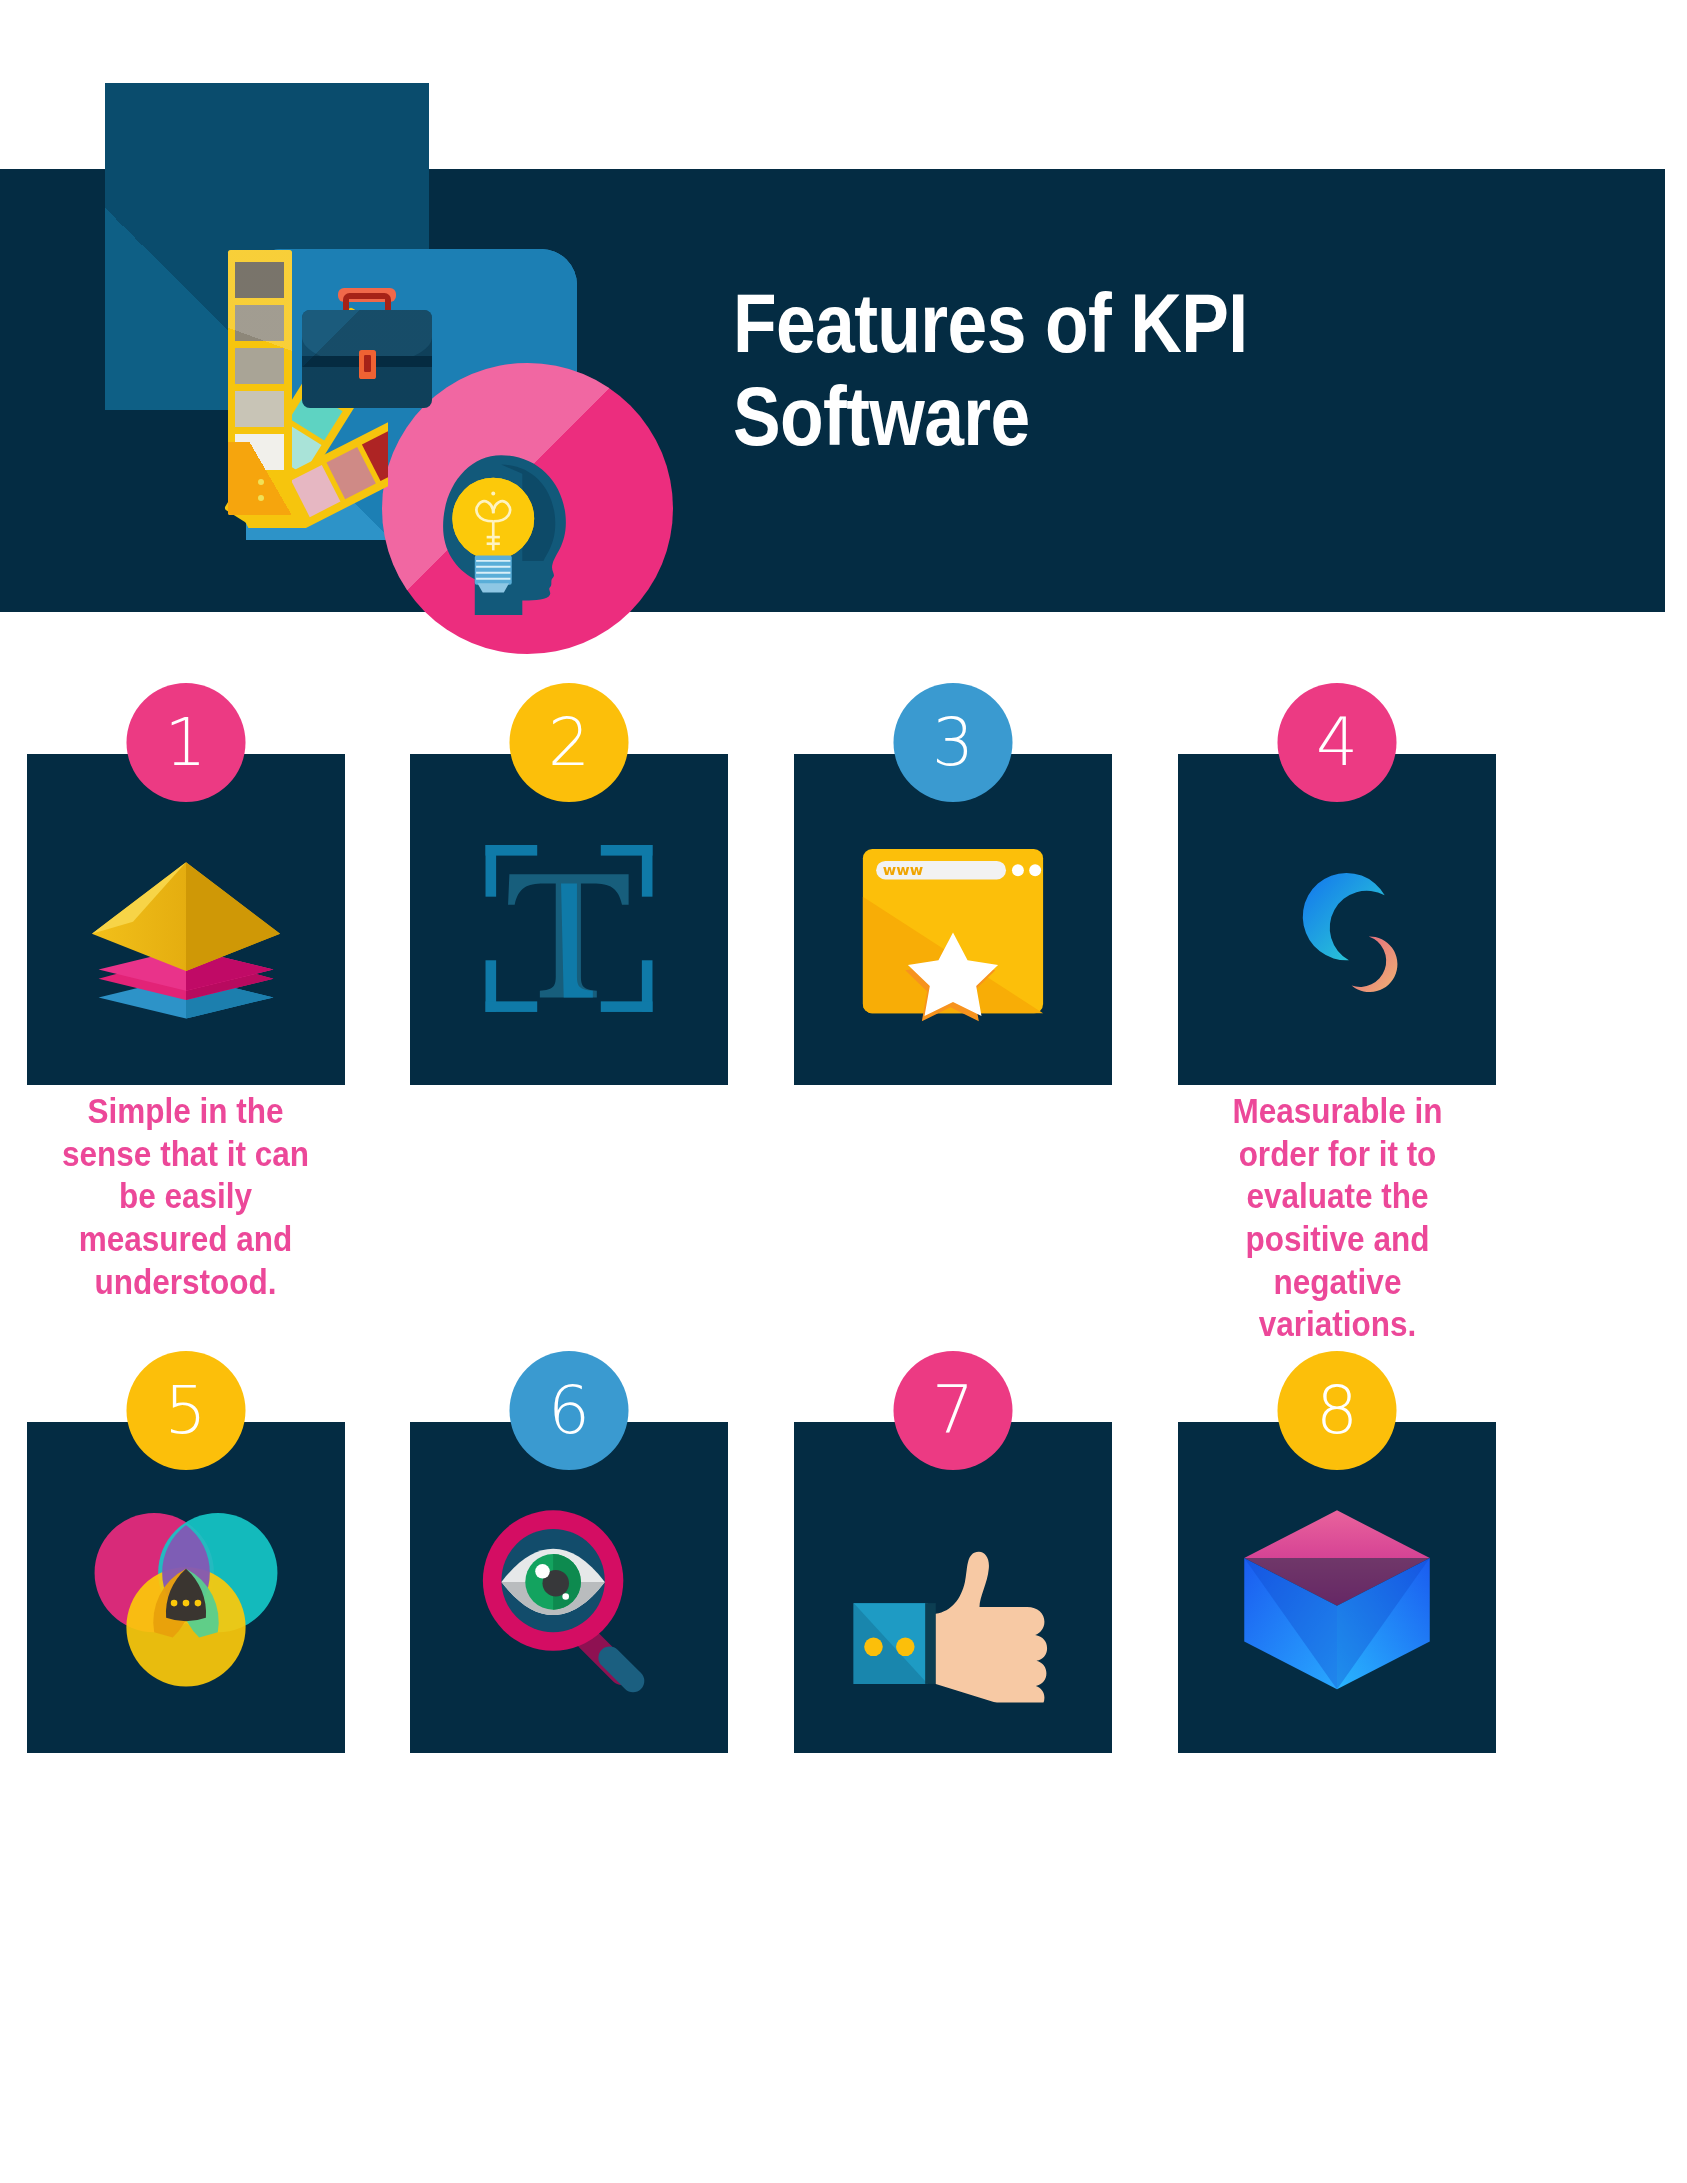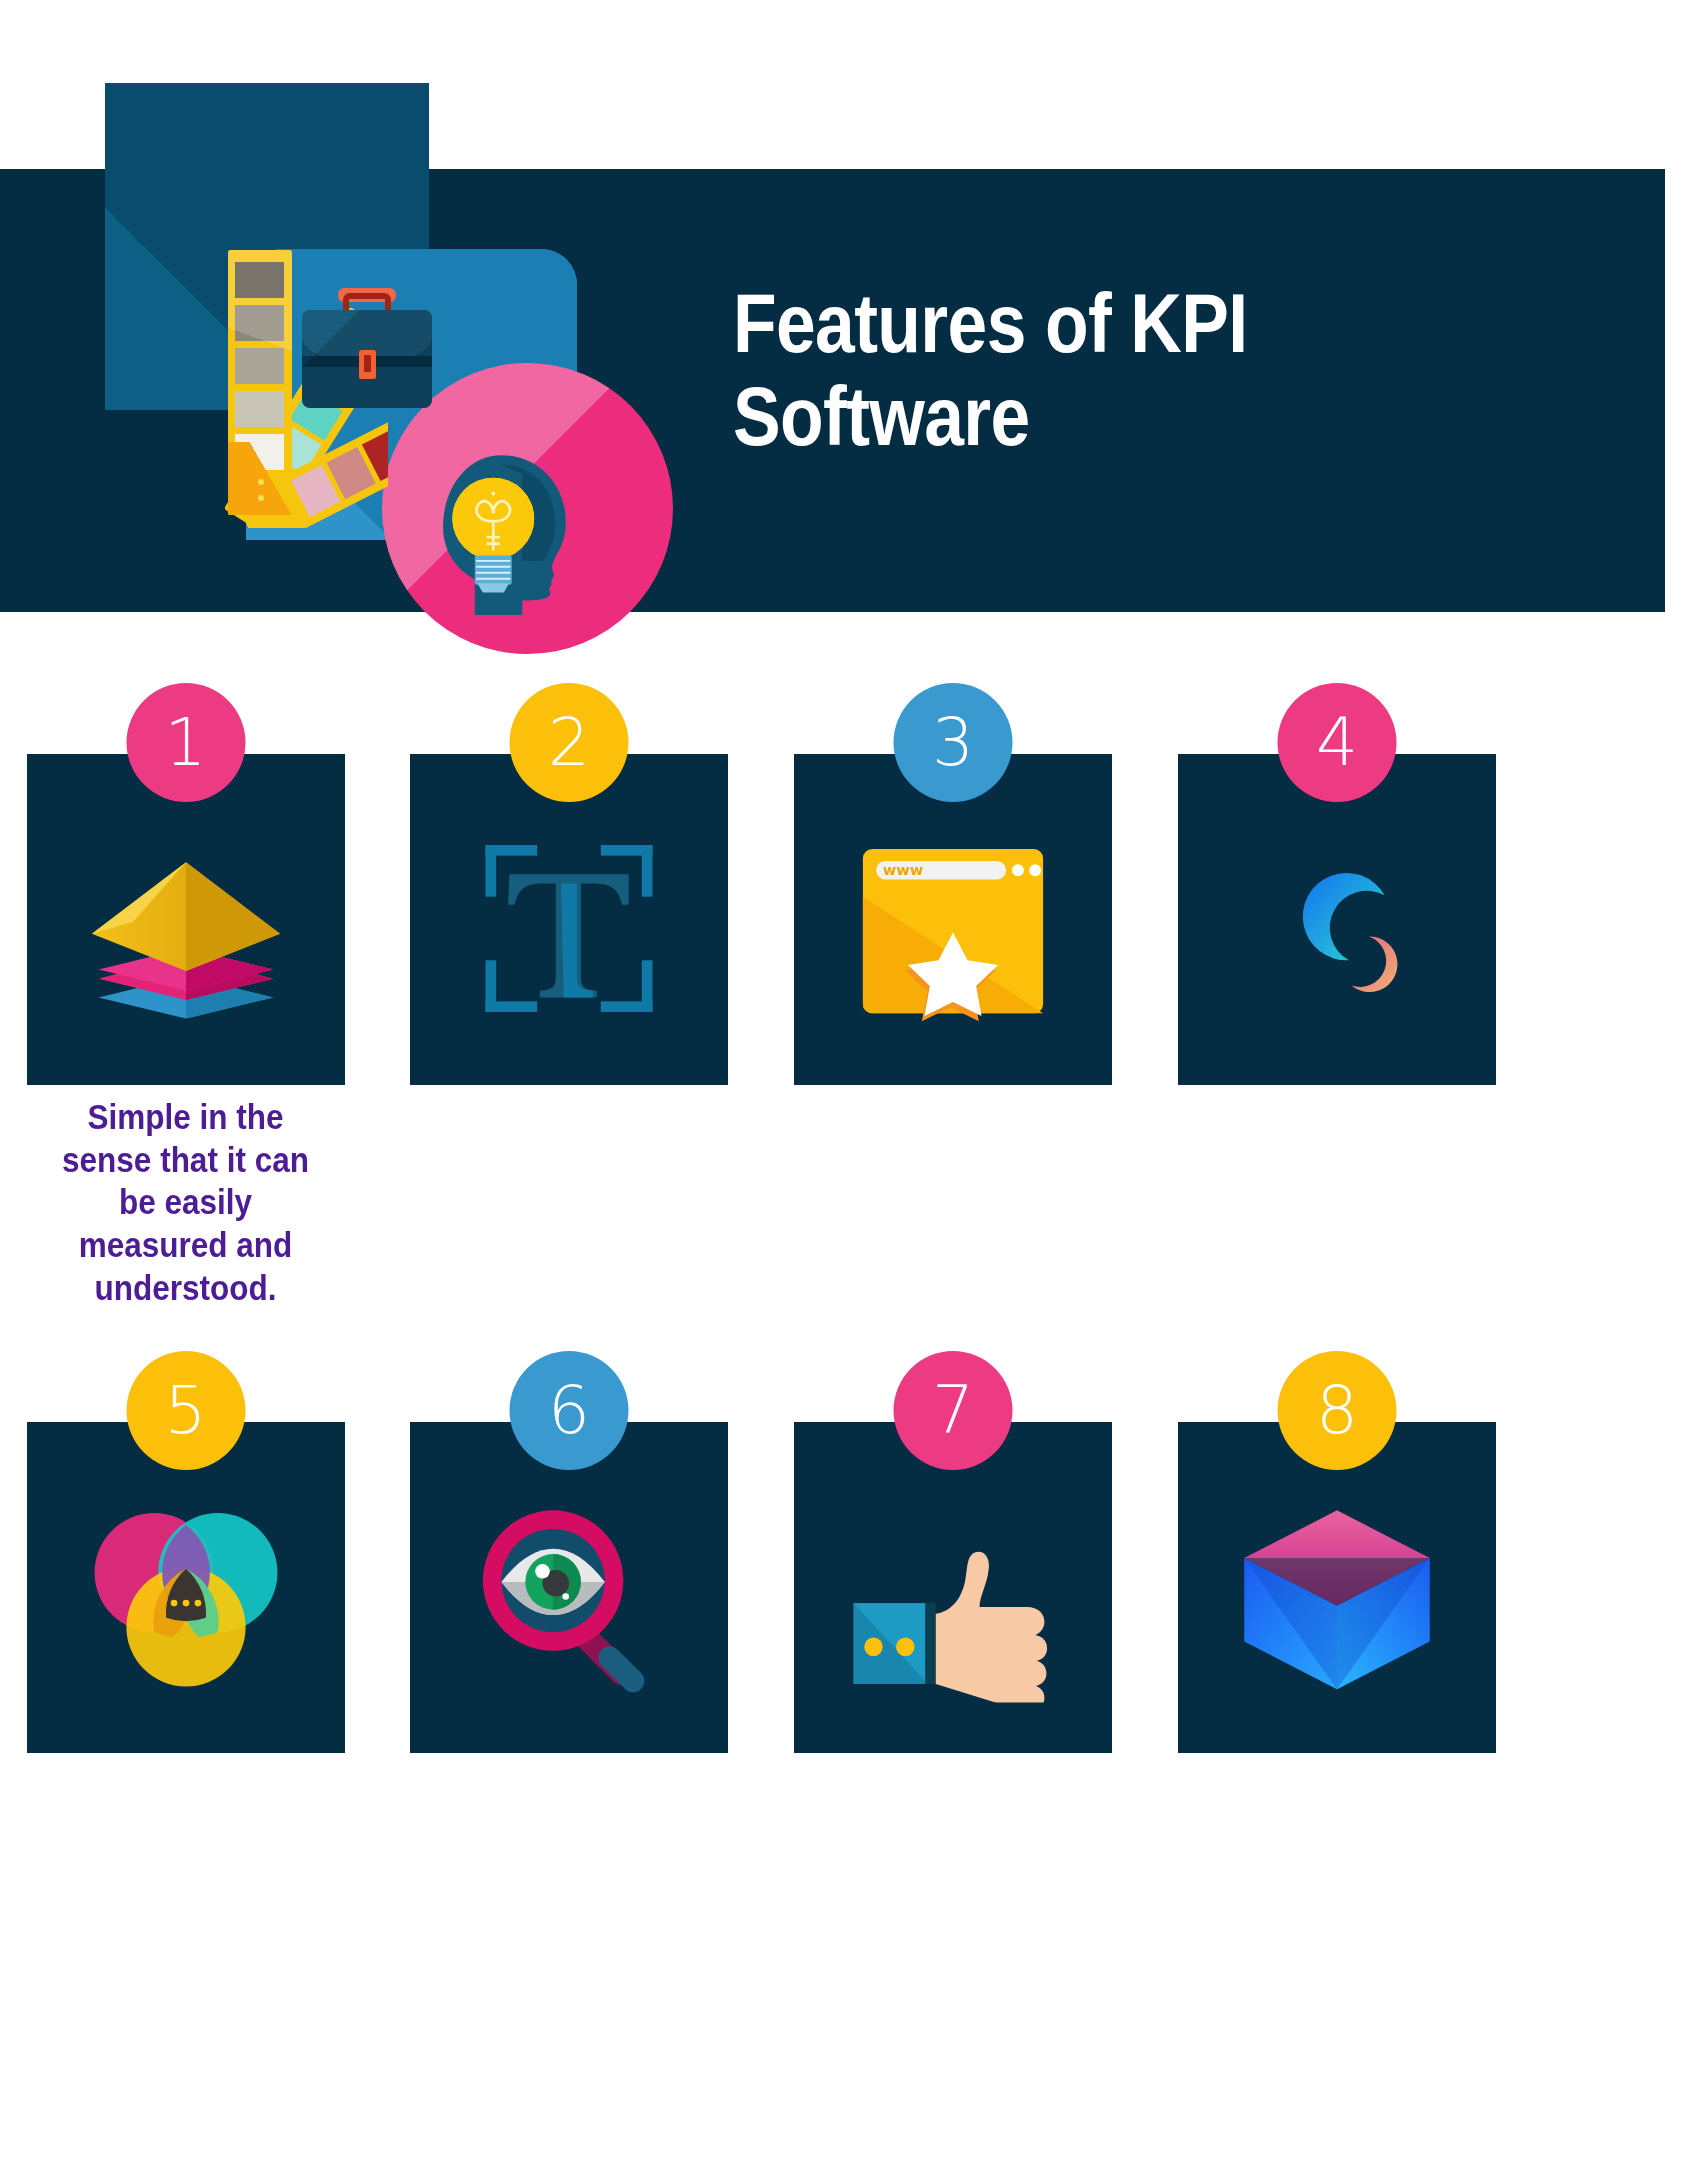--- a/index.html
+++ b/index.html
@@ -52,21 +52,21 @@
   .headidea .head{position:absolute;left:0;top:0;width:159px;height:165px;}
 
   
   #grid{position:absolute;left:0;top:754px;width:1687px;}
   .cell{position:absolute;width:318px;}
   .cardbox{position:relative;margin:0 auto;width:318px;height:331px;background:#042c43;}
   .badge{position:absolute;left:50%;top:-71px;transform:translateX(-50%);
       width:119px;height:119px;border-radius:50%;display:flex;align-items:center;justify-content:center;
       color:#fff;font-size:66px;font-weight:300;font-family:"DejaVu Sans",sans-serif;z-index:5;}
   .icon{position:absolute;left:50%;top:50%;transform:translate(-50%,-46%);width:212px;height:212px;}
-  .caption{margin:11px auto 0;width:311px;text-align:center;color:#4c1d95;
+  .caption{margin:5px auto 0;width:311px;text-align:center;color:#ec4899;
       font-size:35px;font-weight:bold;line-height:1.22;
       font-family:"Liberation Sans Narrow","Liberation Sans",sans-serif;}
   .caption span{display:inline-block;transform:scaleX(.9);}
 </style>
 </head>
 <body>
 
 <div id="header">
 
   <div class="hdr-band"></div>
@@ -241,20 +241,21 @@
         <linearGradient id="gO" x1="0" y1="0" x2="1" y2="1">
                 <stop offset="0" stop-color="#e0607f"></stop>
                 <stop offset="1" stop-color="#f0b474"></stop>
               </linearGradient>
       </defs>
       <path d="M196 34 A120 120 0 1 0 196 286 A100 100 0 1 1 196 34 Z" fill="url(#gP)"></path>
       <path d="M232 110 A66 66 0 1 0 178 208 A54 54 0 1 1 232 110 Z" fill="url(#gB)"></path>
       <path d="M208 172 A42 42 0 1 1 182 246 A34 34 0 1 0 208 172 Z" fill="url(#gO)"></path>
           </svg></div>
       </div>
+      <div class="caption"><span>Measurable in order for it to evaluate the positive and negative variations.</span></div>
     </div>
     <div class="cell" style="left:26.5px;top:668px;">
       <div class="cardbox">
         <div class="badge" style="background:#fcbf0a">
           <span>5</span>
         </div>
         <div class="icon"><svg viewBox="0 0 320 320" width="212" height="212">
             <circle cx="112" cy="124" r="90" fill="#ea2a7e" opacity="0.92"></circle>
        <circle cx="208" cy="124" r="90" fill="#15c7c7" opacity="0.92"></circle>
        <circle cx="160" cy="206" r="90" fill="#fcc90a" opacity="0.92"></circle>

